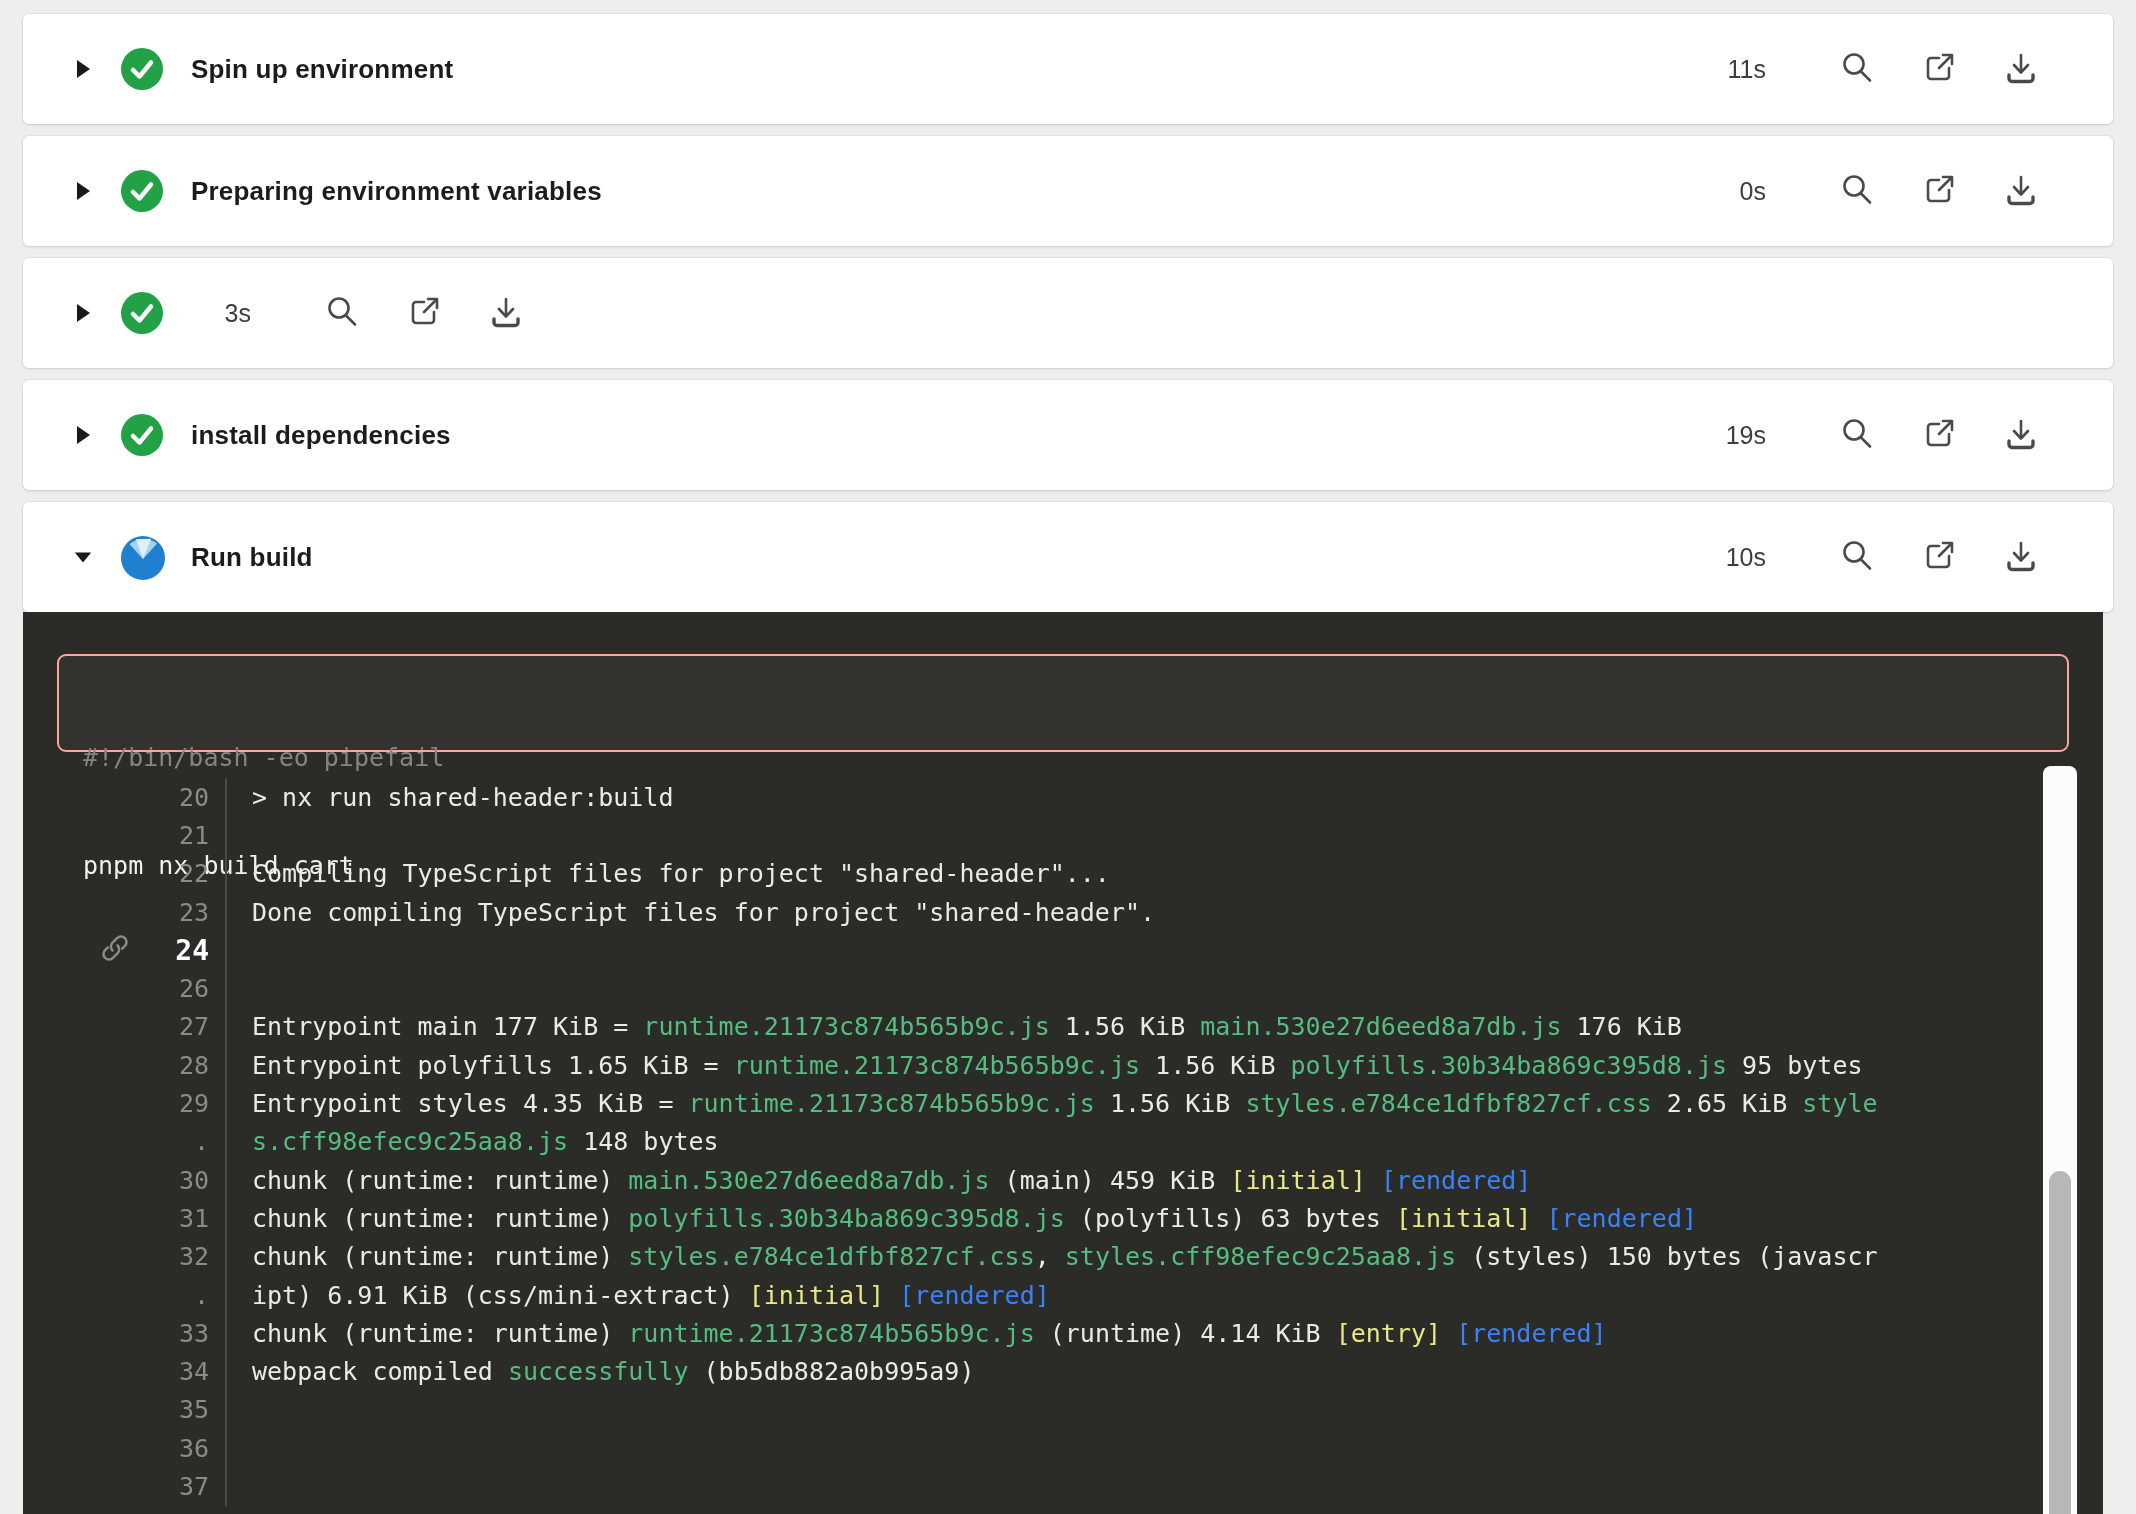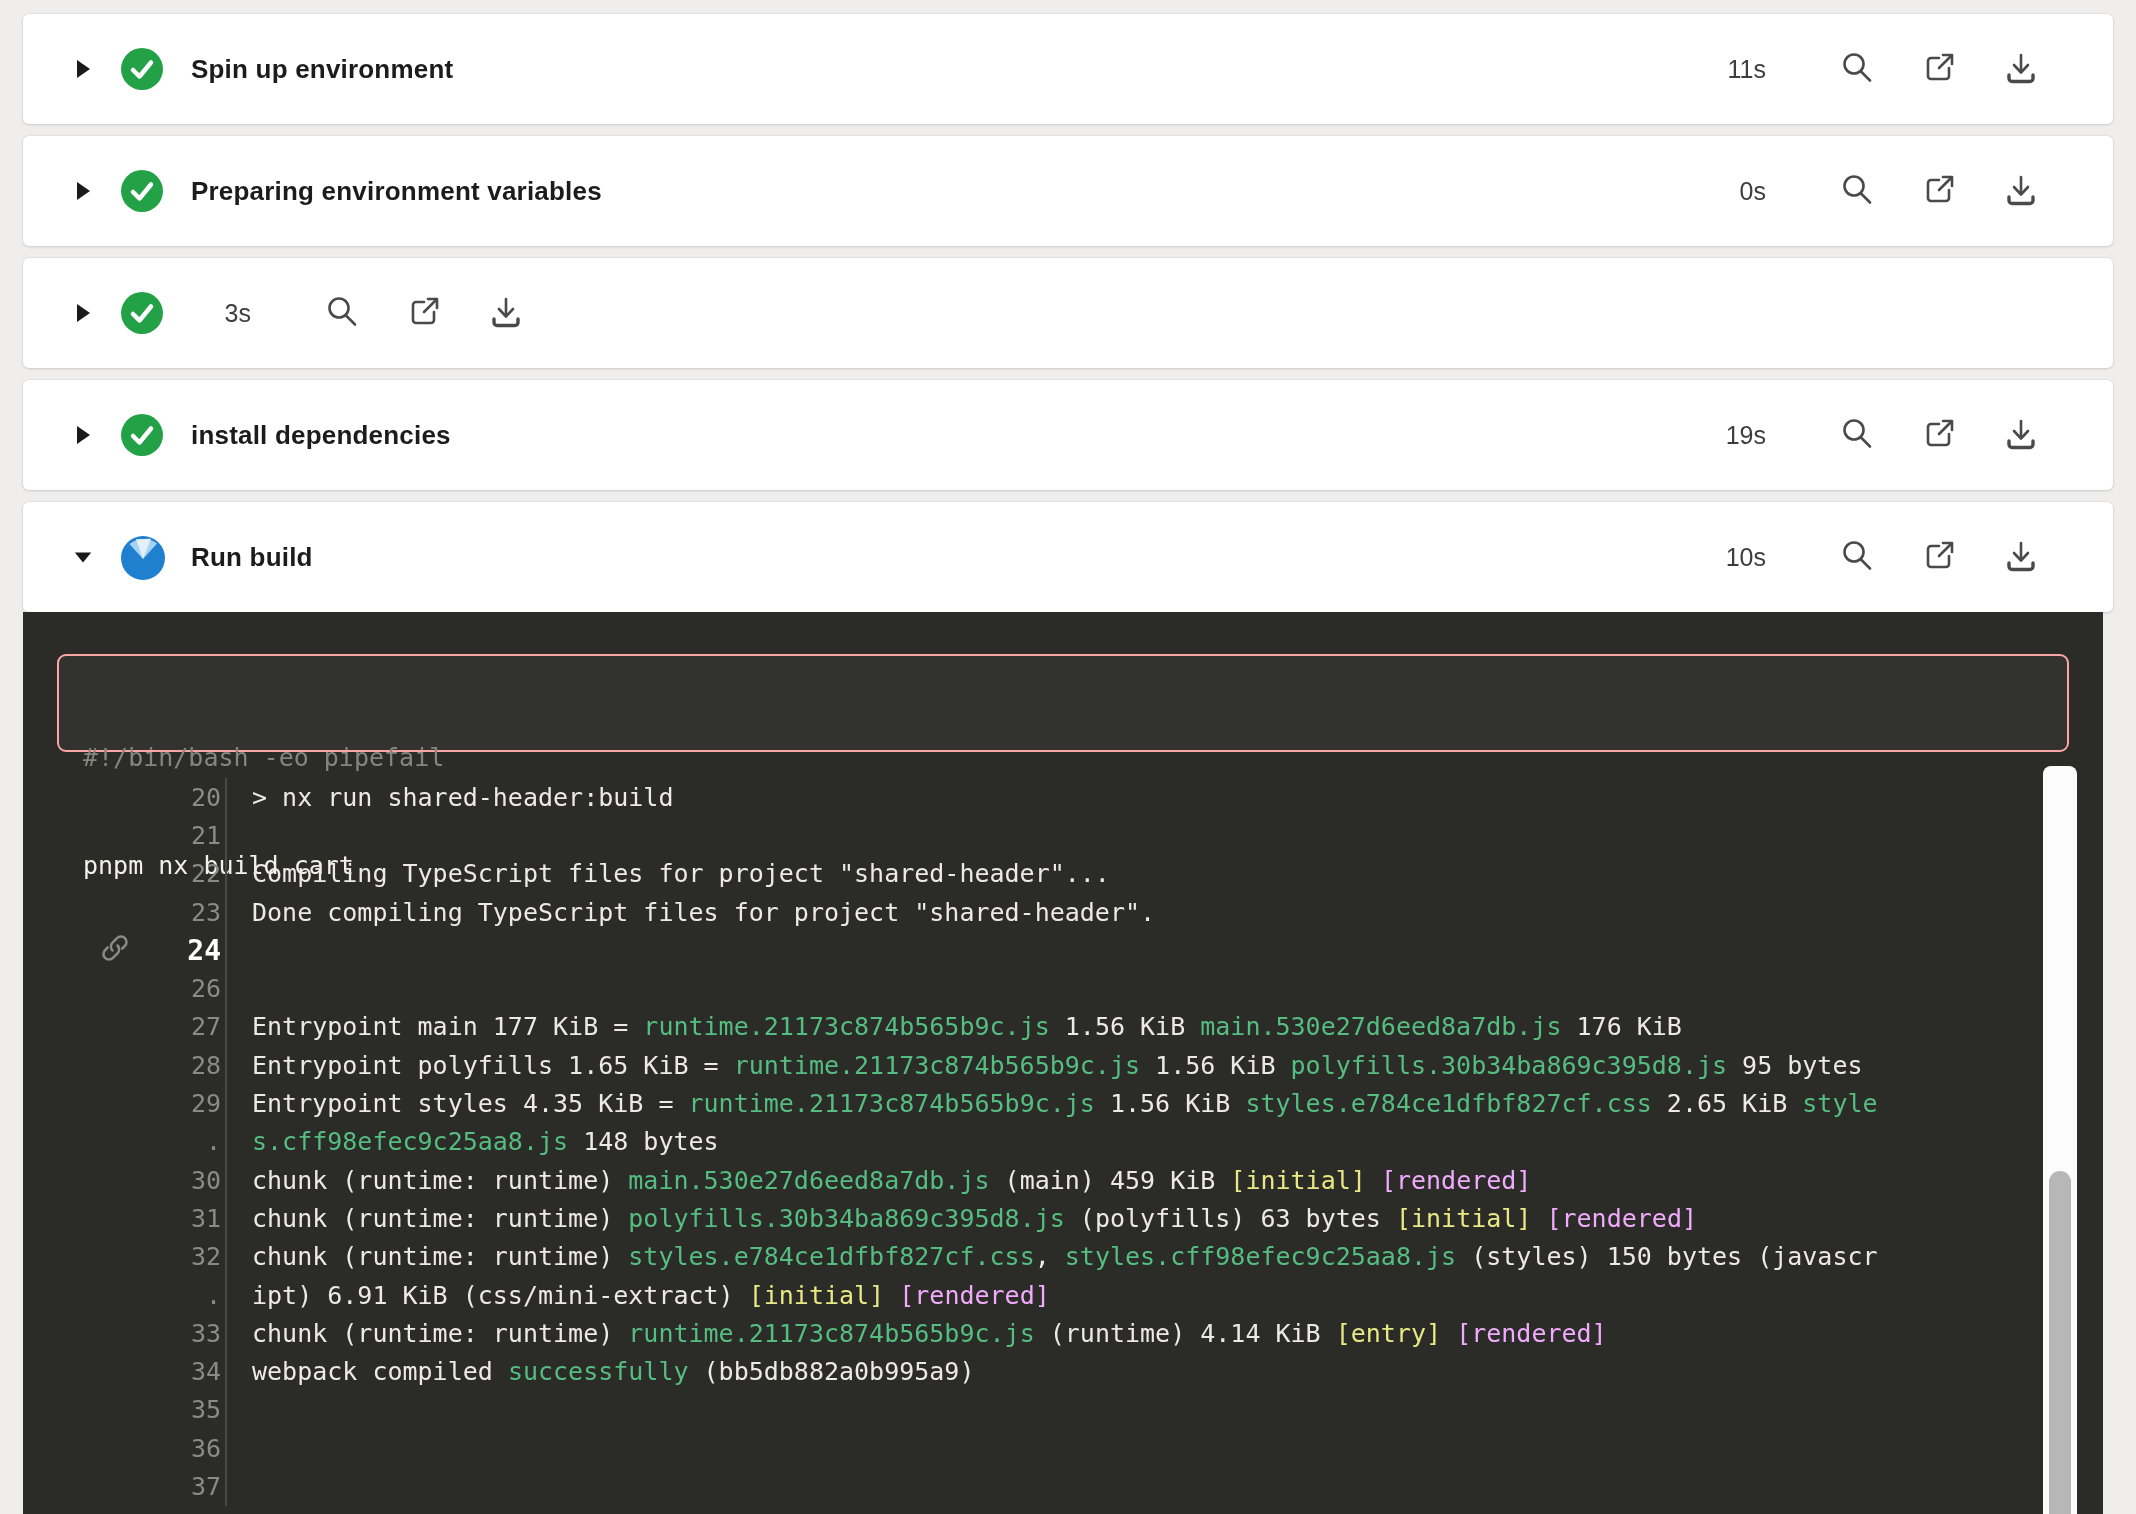--- a/index.html
+++ b/index.html
@@ -33,32 +33,32 @@
     padding:12px 24px; font-size:25px; line-height:36px; white-space:pre;
   }
   .cmd-shebang { color:#85857e; display:block; }
   .cmd-line { color:#f2f1ea; display:block; }
 
   .log { position:absolute; left:0; top:166px; width:2020px; }
   .log-row { display:flex; height:38.3px; align-items:center; white-space:pre; }
   .link-slot { width:112px; display:flex; justify-content:flex-end; align-items:center; flex:0 0 auto; }
   .link-slot svg { margin-right:4px; }
   .lineno {
-    width:90px; flex:0 0 auto; text-align:right; padding-right:4px;
+    width:90px; flex:0 0 auto; text-align:right; padding-right:16px;
     color:#8b8b85; font-size:25px; cursor:pointer;
   }
   .log-row.current .lineno { color:#ffffff; font-weight:bold; font-size:28px; }
   .content {
     border-left:2px solid #4a4a45; padding-left:25px; font-size:25px; color:#eceae4;
     height:100%; display:flex; align-items:center; flex:1; overflow:hidden;
   }
   .seg-plain { color:#eceae4; }
   .seg-file  { color:#56bd80; }
   .seg-tagy  { color:#e8e884; }
-  .seg-tagg  { color:#f0abfc; }
+  .seg-tagg  { color:#3b82f6; }
 
   .scroll-track {
     position:absolute; left:2020px; top:154px; width:34px; height:748px;
     background:#fcfcfc; border-radius:8px 8px 0 0; cursor:default;
   }
   .scroll-thumb {
     position:absolute; left:6px; top:405px; width:22px; height:420px;
     background:#b7b7b7; border-radius:11px; cursor:pointer;
   }
 </style>

